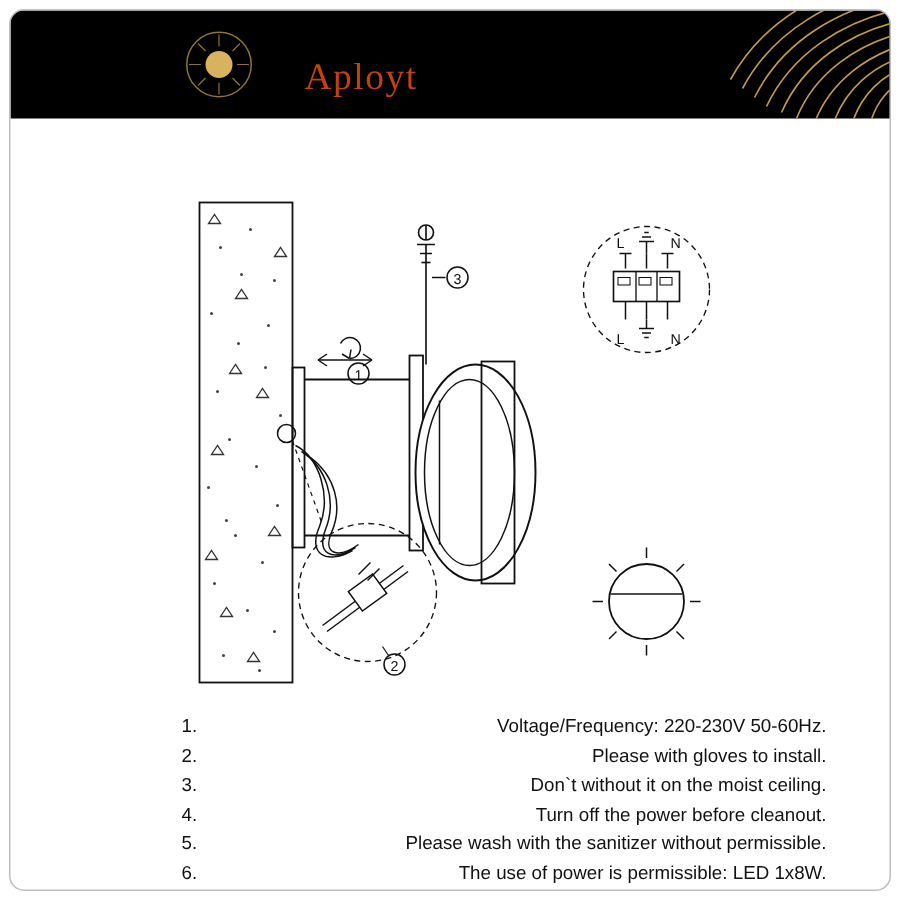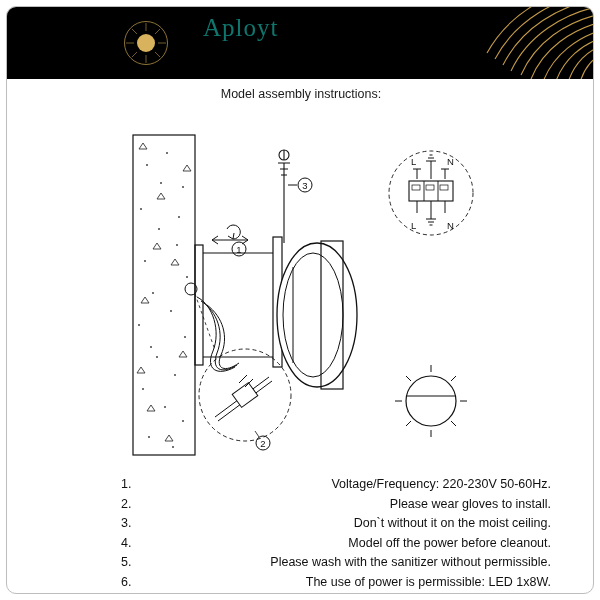--- a/index.html
+++ b/index.html
@@ -36,24 +36,24 @@
     left: 0;
     top: 0;
     width: 588px;
     height: 72px;
     background: #000000;
     overflow: hidden;
   }
   .brand {
     position: absolute;
     left: 196px;
-    top: 7px;
+    top: 31px;
     font-size: 25px;
     letter-spacing: 1px;
-    color: #0f766e;
+    color: #c2410c;
     font-family: "Liberation Serif", serif;
   }
   .logo-badge {
     position: absolute;
     left: 117px;
     top: 14px;
     width: 44px;
     height: 44px;
   }
   .logo-badge .ring {
@@ -163,21 +163,20 @@
         <path d="M230 50 C 202 58, 178 76, 168 103"></path>
         <path d="M230 58 C 208 64, 188 80, 180 105"></path>
         <path d="M230 66 C 214 70, 198 84, 192 107"></path>
         <path d="M230 74 C 220 77, 208 88, 204 108"></path>
         <path d="M230 2 C 176 10, 134 34, 112 74"></path>
       </g>
     </svg>
   </div>
 
   <div class="title-block">
-    <div class="title-main">Model assembly instructions:</div>
   </div>
 
   <div class="diagram">
     <svg width="588" height="340" viewBox="0 0 588 340">
 
       <g>
         <rect x="126" y="10" width="62" height="320" fill="#ffffff" stroke="#111" stroke-width="1.2"></rect>
 
         <g fill="#444">
           <circle cx="140" cy="40" r="1"></circle>
@@ -331,29 +330,29 @@
     </svg>
   </div>
 
   <div class="instructions">
     <div class="instr-row">
       <span class="instr-num">1.</span>
       <span class="instr-text">Voltage/Frequency: 220-230V 50-60Hz.</span>
     </div>
     <div class="instr-row">
       <span class="instr-num">2.</span>
-      <span class="instr-text">Please wear gloves to install.</span>
+      <span class="instr-text">Please with gloves to install.</span>
     </div>
     <div class="instr-row">
       <span class="instr-num">3.</span>
       <span class="instr-text">Don`t without it on the moist ceiling.</span>
     </div>
     <div class="instr-row">
       <span class="instr-num">4.</span>
-      <span class="instr-text">Model off the power before cleanout.</span>
+      <span class="instr-text">Turn off the power before cleanout.</span>
     </div>
     <div class="instr-row">
       <span class="instr-num">5.</span>
       <span class="instr-text">Please wash with the sanitizer without permissible.</span>
     </div>
     <div class="instr-row">
       <span class="instr-num">6.</span>
       <span class="instr-text">The use of power is permissible: LED 1x8W.</span>
     </div>
   </div>

